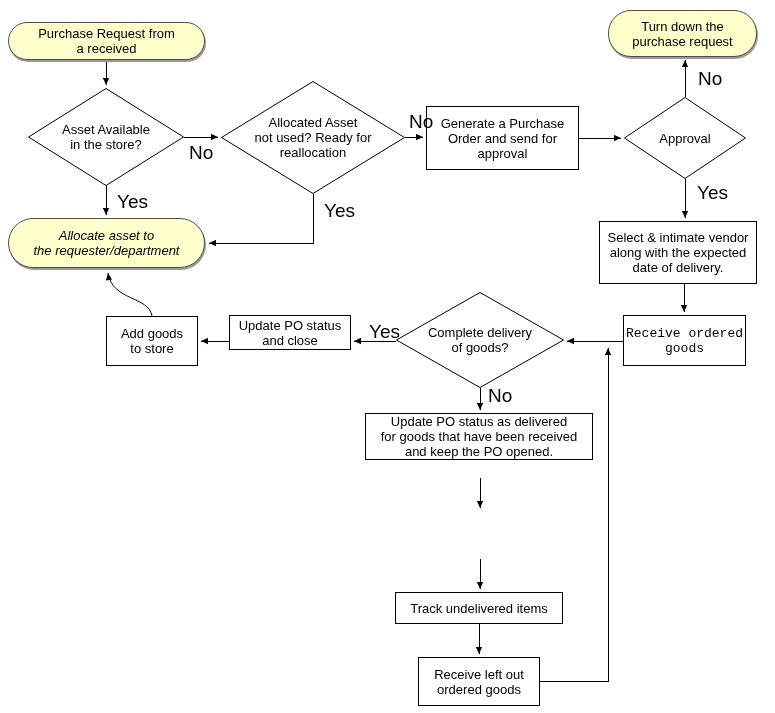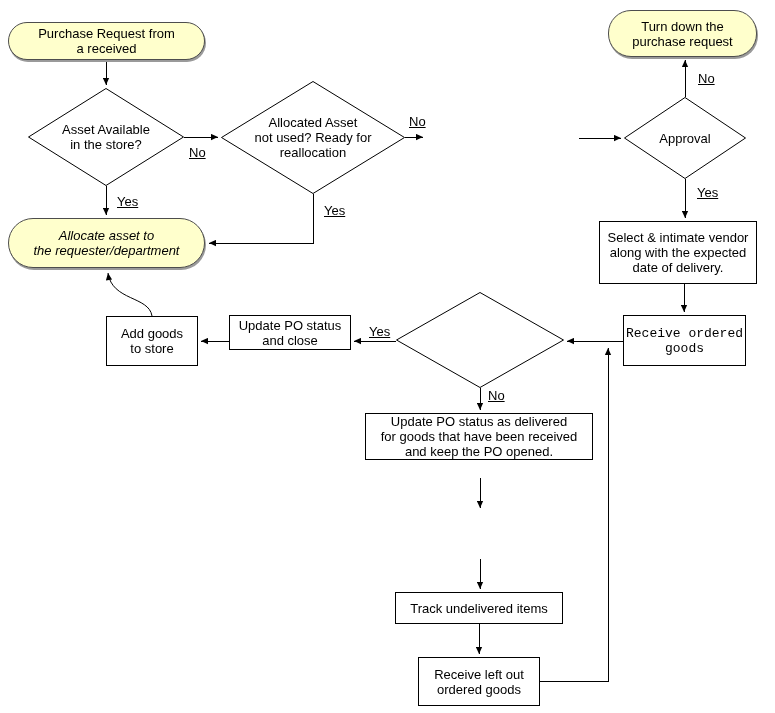--- a/index.html
+++ b/index.html
@@ -44,24 +44,23 @@
     left: 0; top: 0; width: 100%; height: 100%;
     z-index: 1;
   }
   .decision polygon {
     fill: #ffffff;
     stroke: #000000;
     stroke-width: 1;
   }
   .edge-label {
     position: absolute;
-    font-size: 13px;
+    font-size: 19px;
     line-height: 14px;
     z-index: 3;
-    text-decoration: underline;
   }
 </style>
 </head>
 <body>
 
 <div class="canvas">
 
   <svg class="connectors" xmlns="http://www.w3.org/2000/svg" width="775" height="713">
     <defs>
       <marker id="arr" viewBox="0 0 10 10" refX="10" refY="5" markerWidth="10" markerHeight="7" orient="auto">
@@ -126,22 +125,29 @@
     <svg viewBox="0 0 122 82">
       <polygon points="61,0.5 121.5,41 61,81.5 0.5,41"></polygon>
     </svg>
     <span class="lbl">Approval</span>
   </div>
 
   <div class="node decision" style="left:396px; top:292px; width:168px; height:96px;">
     <svg viewBox="0 0 168 96">
       <polygon points="84,0.5 167.5,48 84,95.5 0.5,48"></polygon>
     </svg>
+    <span class="lbl">Complete delivery
+of goods?</span>
   </div>
 
+  <div class="node process" style="left:426px; top:106px; width:153px; height:64px;">
+    <span class="lbl">Generate a Purchase
+Order and send for
+approval</span>
+  </div>
 
   <div class="node process" style="left:599px; top:221px; width:158px; height:63px;">
     <span class="lbl">Select &amp; intimate vendor
 along with the expected
 date of delivery.</span>
   </div>
 
   <div class="node process" style="left:623px; top:315px; width:123px; height:51px;font-family:Liberation Mono, monospace;">
     <span class="lbl">Receive ordered
 goods</span>

